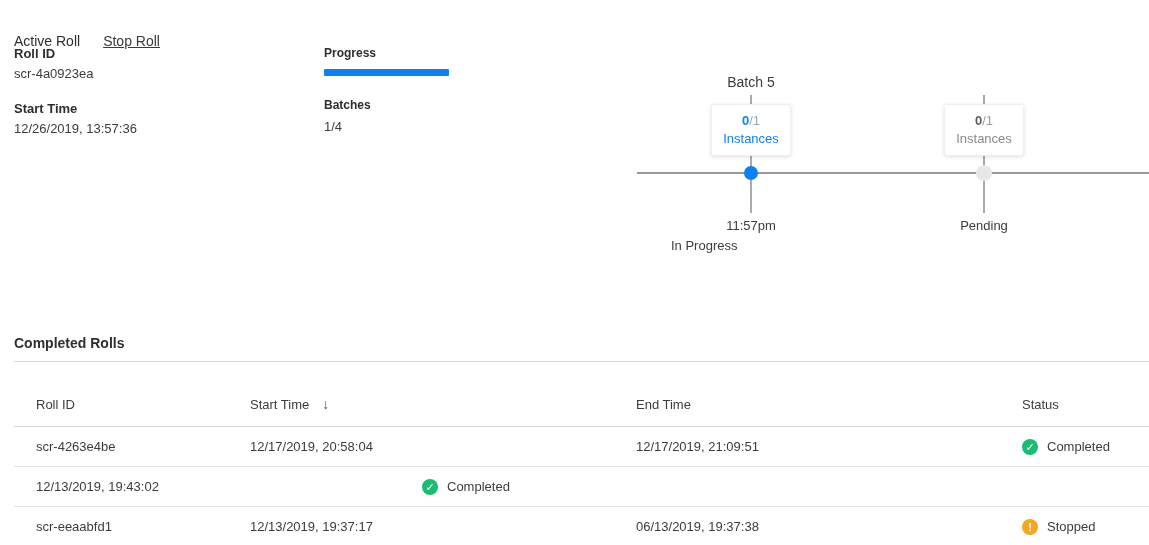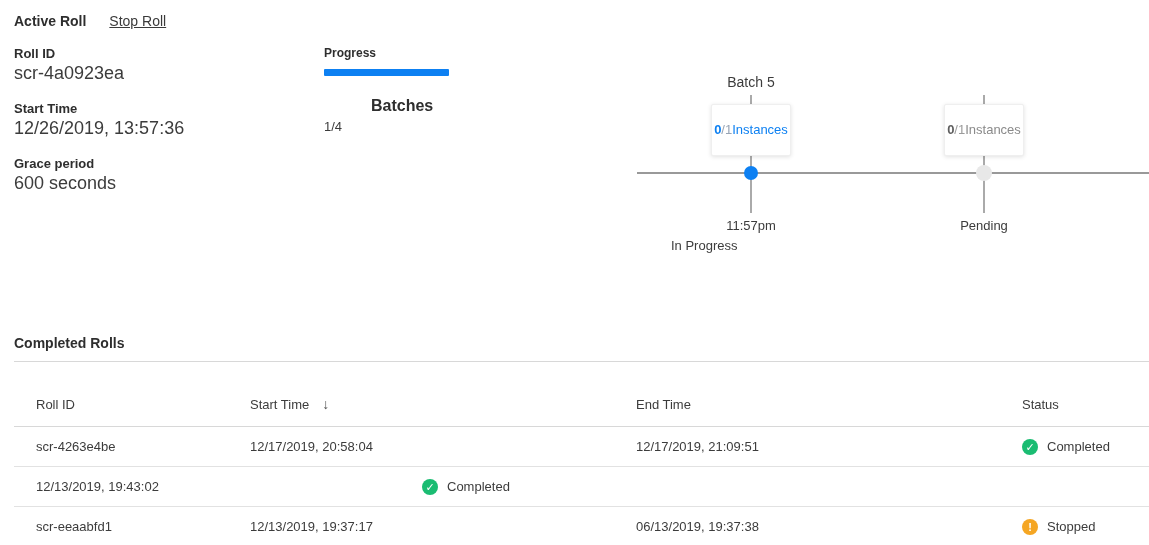--- a/index.html
+++ b/index.html
@@ -13,43 +13,43 @@
     --text-strong:#2e2e2e;
     --muted:#8f8f8f;
   }
   *{box-sizing:border-box;margin:0;padding:0;}
   html,body{background:#fff;}
   body{font-family:"Liberation Sans","DejaVu Sans",sans-serif;color:var(--text);}
   #root{position:relative;width:1149px;height:545px;background:#fff;overflow:hidden;}
 
   
   .top-header{position:absolute;left:14px;top:13px;display:flex;align-items:baseline;gap:23px;}
-  .page-title{font-size:14px;font-weight:bold;color:var(--text-strong);}
+  .page-title{font-size:14px;font-weight:normal;color:var(--text-strong);margin-top:20px;}
   .stop-link{font-size:14px;color:#3a3a3a;text-decoration:underline;cursor:pointer;}
 
   
   .details{position:absolute;left:14px;top:47px;}
   .field{margin-bottom:22px;}
   .field-label{font-size:13px;font-weight:600;color:var(--text-strong);line-height:13px;margin-bottom:7px;}
-  .field-value{font-size:18px;color:var(--text);line-height:13px;}
+  .field-value{font-size:13px;color:var(--text);line-height:13px;}
 
   
   .progress-col{position:absolute;left:324px;top:47px;width:125px;}
   .progress-label{font-size:12px;font-weight:600;color:var(--text-strong);line-height:13px;margin-bottom:9px;}
   .progress-track{width:125px;height:7px;background:var(--accent);border-radius:1px;overflow:hidden;}
   .progress-fill{height:100%;background:var(--accent);}
-  .batches-label{margin-top:23px;font-size:16px;font-weight:600;color:var(--text-strong);line-height:13px;margin-bottom:8px;margin-left:47px;}
+  .batches-label{margin-top:23px;font-size:12px;font-weight:600;color:var(--text-strong);line-height:13px;margin-bottom:8px;}
   .batches-value{font-size:13px;color:var(--text);line-height:13px;}
 
   
   .timeline-line{position:absolute;left:637px;top:172px;width:512px;height:2px;background:var(--line);}
   .batch-node{position:absolute;top:0;width:160px;height:270px;}
   .batch-name{position:absolute;top:74px;left:0;width:160px;text-align:center;font-size:14px;color:var(--text);}
   .batch-stem{position:absolute;top:95px;left:79px;width:2px;height:118px;background:#aaaaaa;}
-  .batch-card{position:absolute;top:104px;left:40px;width:80px;height:52px;background:#fff;border:1px solid #efefef;border-radius:2px;box-shadow:0 1px 4px rgba(0,0,0,0.12);display:flex;flex-direction:row;align-items:center;justify-content:center;cursor:pointer;}
+  .batch-card{position:absolute;top:104px;left:40px;width:80px;height:52px;background:#fff;border:1px solid #efefef;border-radius:2px;box-shadow:0 1px 4px rgba(0,0,0,0.12);display:flex;flex-direction:column;align-items:center;justify-content:center;cursor:pointer;}
   .batch-count{font-size:13px;line-height:18px;}
   .batch-instances{font-size:13px;line-height:18px;}
   .batch-node.active .count{color:var(--accent);font-weight:bold;}
   .batch-node.active .total{color:#97a4b5;}
   .batch-node.active .batch-instances{color:var(--accent);}
   .batch-node.pending .count{color:#5e5e5e;font-weight:600;}
   .batch-node.pending .total{color:#9b9b9b;}
   .batch-node.pending .batch-instances{color:#8a8a8a;}
   .batch-dot{position:absolute;border-radius:50%;}
   .batch-node.active .batch-dot{top:166px;left:73px;width:14px;height:14px;background:var(--accent);}
@@ -83,24 +83,20 @@
   </div>
 
   <div class="details">
     <div class="field">
       <div class="field-label">Roll ID</div>
       <div class="field-value">scr-4a0923ea</div>
     </div>
     <div class="field">
       <div class="field-label">Start Time</div>
       <div class="field-value">12/26/2019, 13:57:36</div>
-    </div>
-    <div class="field">
-      <div class="field-label">Grace period</div>
-      <div class="field-value">600 seconds</div>
     </div>
   </div>
 
   <div class="progress-col">
     <div class="progress-label">Progress</div>
     <div class="progress-track">
       <div class="progress-fill" id="progress-fill" style="width: 100%;"></div>
     </div>
     <div class="batches-label">Batches</div>
     <div class="batches-value">1/4</div>

